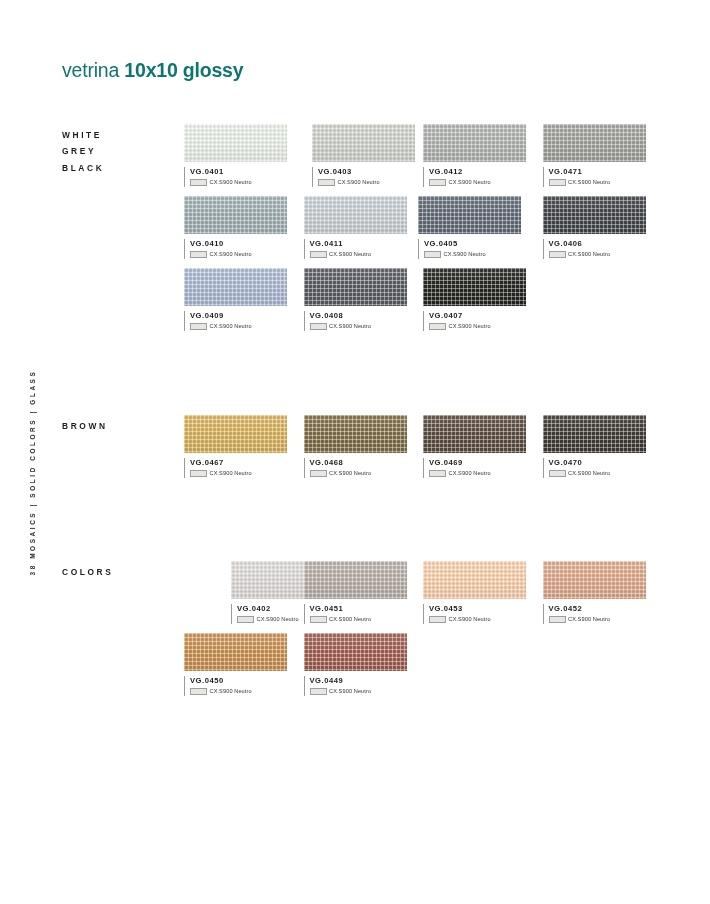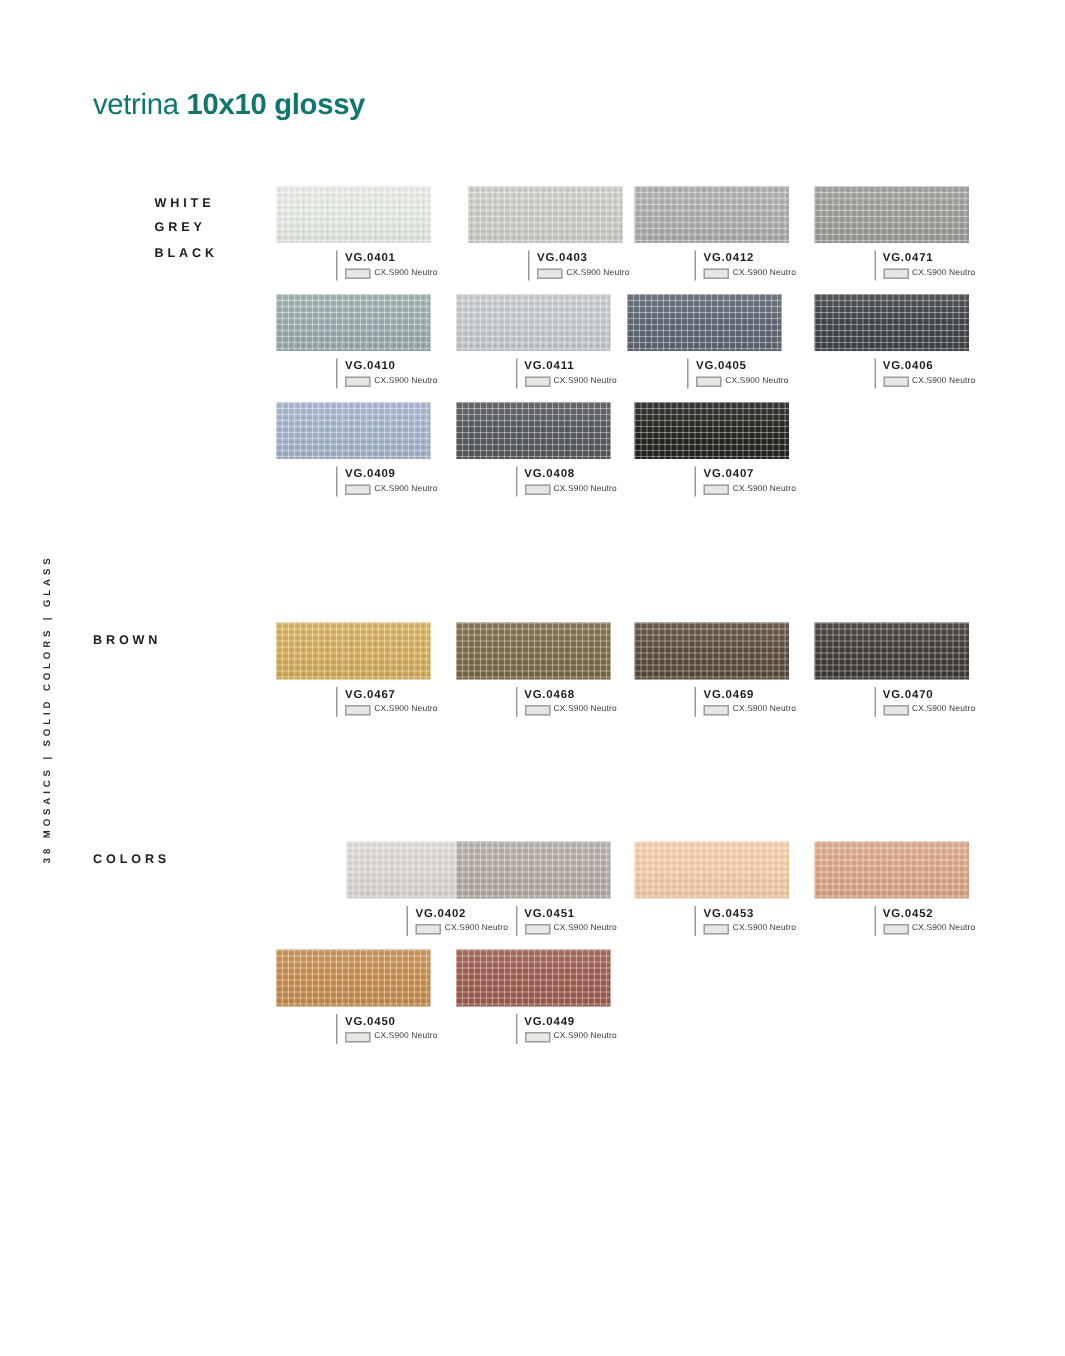--- a/index.html
+++ b/index.html
@@ -99,21 +99,20 @@
                 rgba(255,255,255,0.10) 0%,
                 rgba(255,255,255,0.02) 45%,
                 rgba(0,0,0,0.035) 100%);
   }
 
   .caption {
     position: relative;
     margin-top: 5px;
     padding-left: 6px;
     height: 22px;
-    margin-left: 40px;
   }
   .caption::before {
     content: "";
     position: absolute;
     left: 0;
     top: 0px;
     width: 1px;
     height: 20px;
     background: #9a9a9a;
   }
@@ -151,21 +150,21 @@
 <div class="sidebar">
   <div class="sidebar-text">38  MOSAICS | SOLID COLORS | GLASS</div>
 </div>
 
 <div class="page-title">
   <span class="light">vetrina</span><span>&nbsp;</span><span class="bold">10x10 glossy</span>
 </div>
 
 <div id="groups-root">
     <div class="group" style="top: 124px;">
-      <div class="group-label" style="top: 3px; margin-left: 41px;">WHITE
+      <div class="group-label" style="top: 3px;">WHITE
 GREY
 BLACK</div>
       <div class="rows">
         <div class="row" style="height: 72px;">
           <div class="cell" style="left: 0px;">
             <div class="tile" style="background: rgb(228, 234, 226);">
               <div class="mesh"></div>
               <div class="sheen"></div>
             </div>
             <div class="caption">

